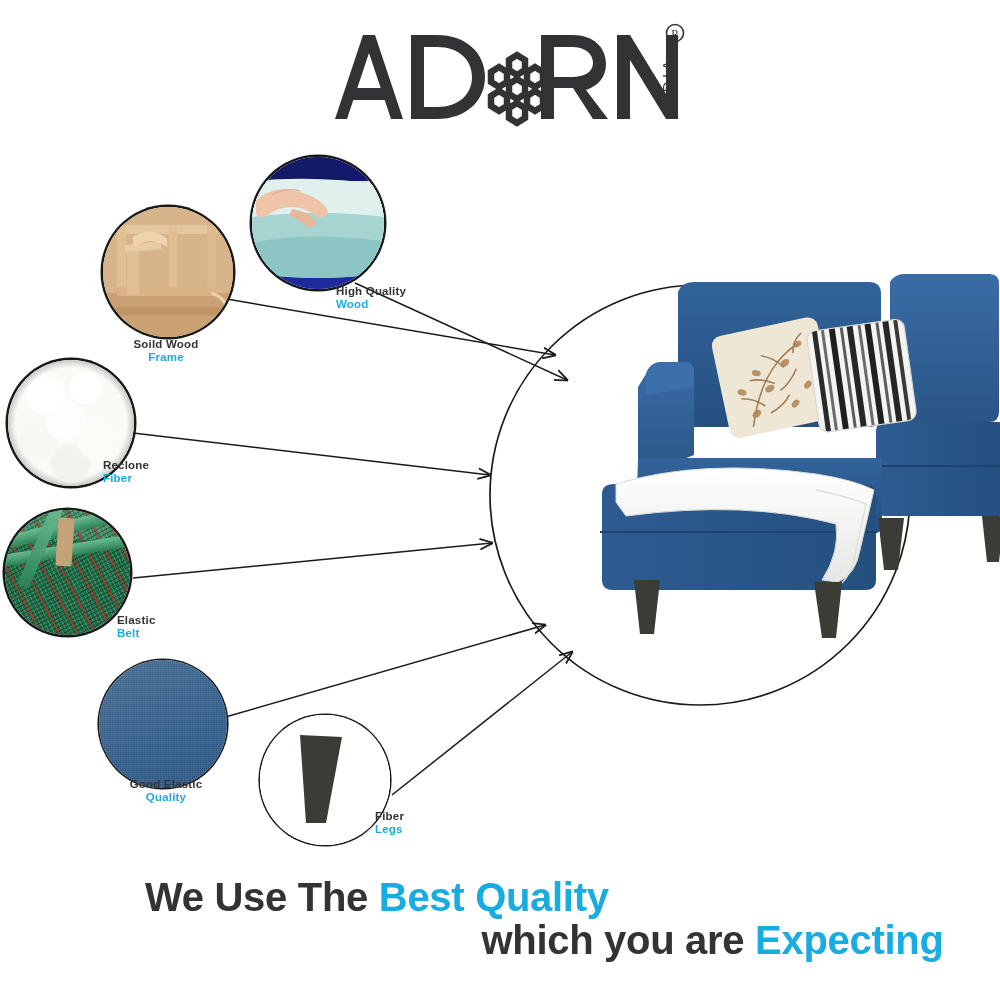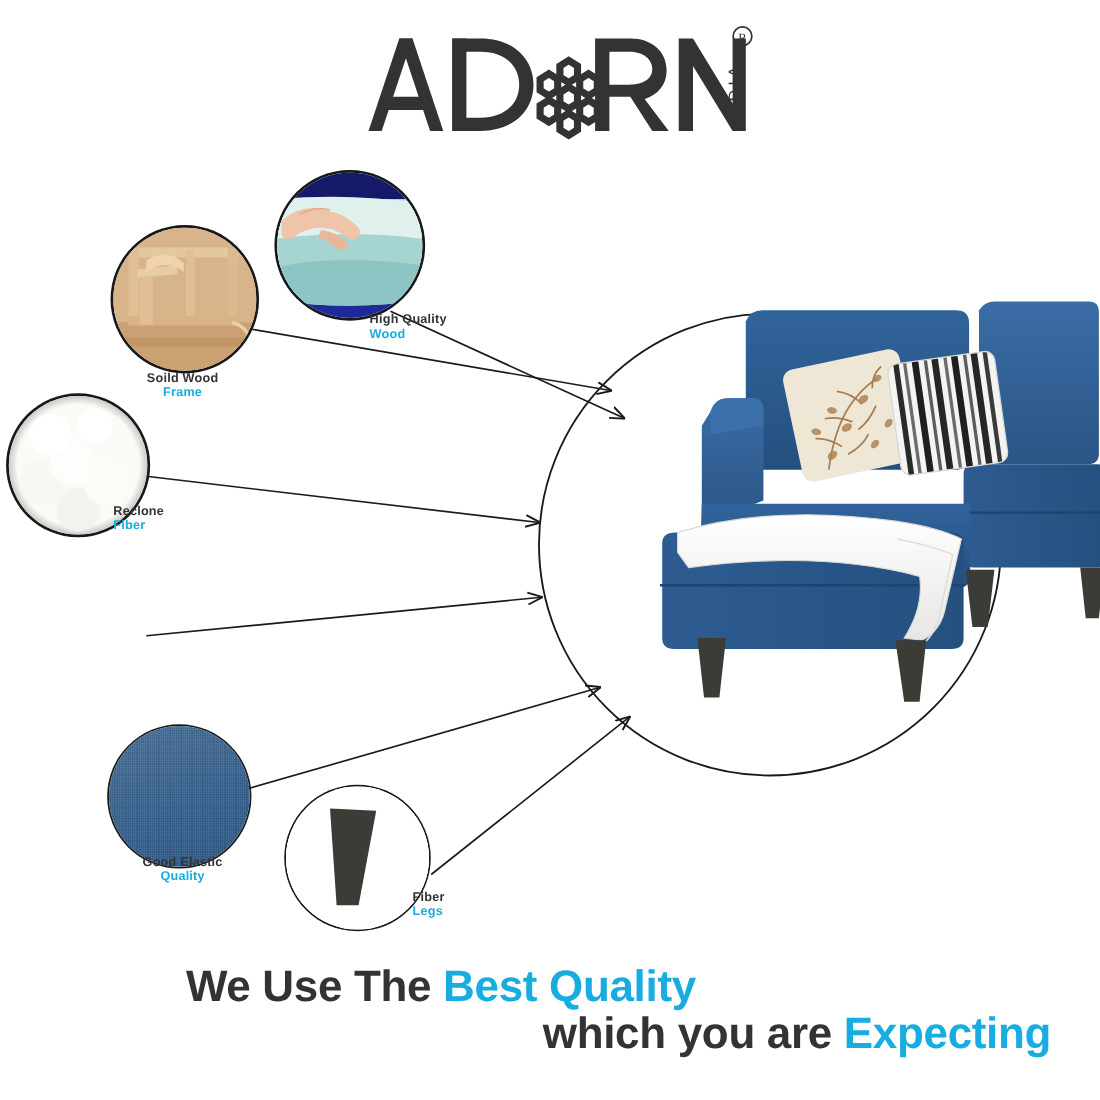--- a/index.html
+++ b/index.html
@@ -60,21 +60,21 @@
       linear-gradient(160deg,#4a7099,#35618f 60%,#2f5a86);}
   .tex-legs{width:100%;height:100%;background:#ffffff;position:relative;}
 
   
   .sofa{position:absolute;left:590px;top:270px;width:415px;height:390px;}
   .sofa svg{display:block;}
 
   
   .tagline{position:absolute;left:0;top:876px;width:1000px;}
   .tline{font-weight:bold;letter-spacing:-.3px;font-size:40px;line-height:1.08;
-         font-family:"Liberation Sans",sans-serif;margin-left:24px;}
+         font-family:"Liberation Sans",sans-serif;}
   .tline .dark{color:#333336;}
   .tline .cyan{color:#19ace0;}
   .tline1{padding-left:145px;}
   .tline2{padding-left:425px;text-align:center;}
 </style>
 </head>
 <body>
 
 <div id="stage">
 
@@ -186,20 +186,34 @@
   <div class="feature" style="left:8px;top:360px;width:135px;height:135px;">
     <div class="disc ring" style="width:126px;height:126px;">
       <div class="tex-fiber"></div>
     </div>
     <div class="caption left" style="left:95px;top:99px;width:140px;">
       <span class="l1">Reclone</span>
       <span class="l2">Fiber</span>
     </div>
   </div>
 
+  <div class="feature" style="left:5px;top:510px;width:135px;height:135px;">
+    <div class="disc ring" style="width:125px;height:125px;">
+      <div class="tex-belt">
+        <div class="belt-strap" style="left:-14px;top:10px;width:160px;height:13px;transform:rotate(-14deg);"></div>
+        <div class="belt-strap" style="left:-14px;top:34px;width:160px;height:12px;transform:rotate(-9deg);"></div>
+        <div class="belt-strap" style="left:30px;top:-10px;width:12px;height:90px;transform:rotate(24deg);"></div>
+        <div style="position:absolute;left:52px;top:8px;width:16px;height:48px;background:#c6a278;transform:rotate(4deg);"></div>
+      </div>
+    </div>
+    <div class="caption left" style="left:112px;top:104px;width:140px;">
+      <span class="l1">Elastic</span>
+      <span class="l2">Belt</span>
+    </div>
+  </div>
 
   <div class="feature" style="left:99px;top:660px;width:135px;height:135px;">
     <div class="disc thinring" style="width:128px;height:128px;">
       <div class="tex-fabric"></div>
     </div>
     <div class="caption right" style="left:-28px;top:118px;width:190px;">
       <span class="l1">Good Elastic</span>
       <span class="l2">Quality</span>
     </div>
   </div>

